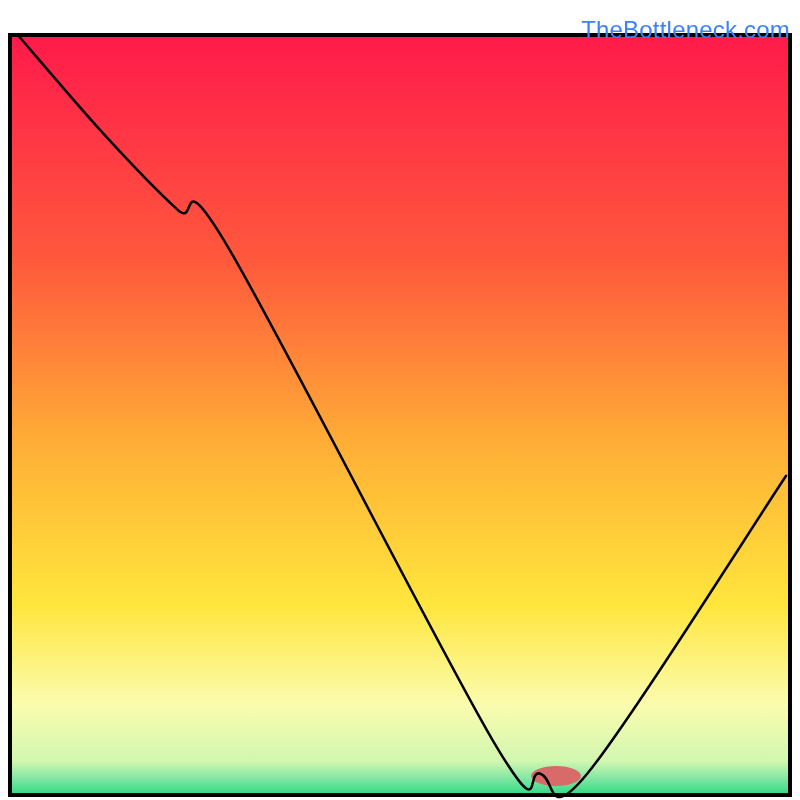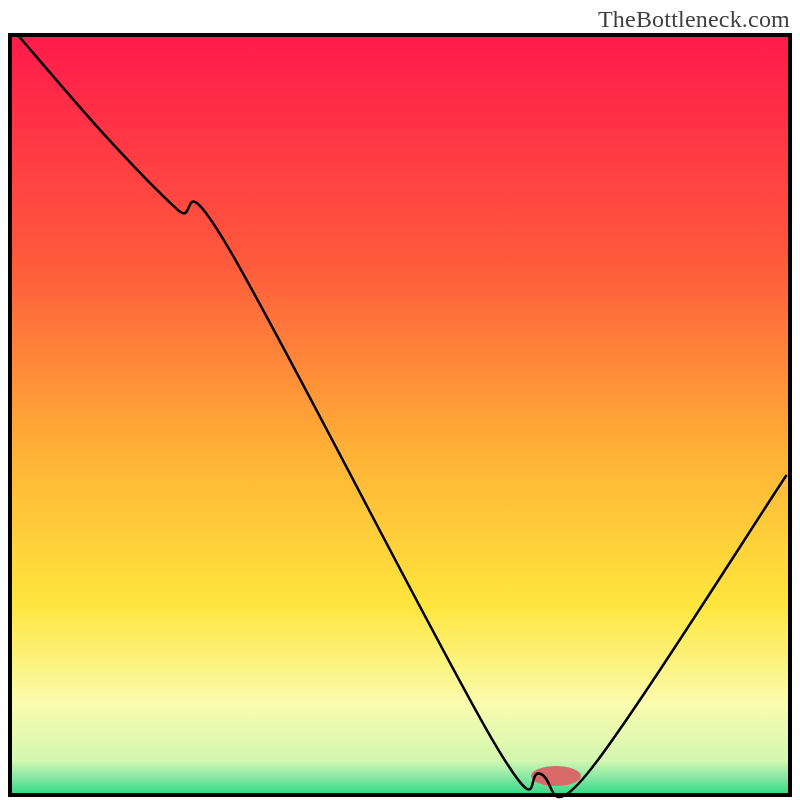--- a/index.html
+++ b/index.html
@@ -10,25 +10,25 @@
     background: #ffffff;
     overflow: hidden;
   }
   .wrap {
     position: relative;
     width: 800px;
     height: 800px;
   }
   .watermark {
     position: absolute;
-    top: 6px;
+    top: 16px;
     right: 10px;
-    font-family: Liberation Serif, serif;
+    font-family: Liberation Sans, sans-serif;
     font-size: 24px;
-    color: #404040;
+    color: #3b82f6;
     letter-spacing: 0.2px;
   }
   svg {
     display: block;
   }
 </style>
 </head>
 <body>
 
 <div class="wrap">

